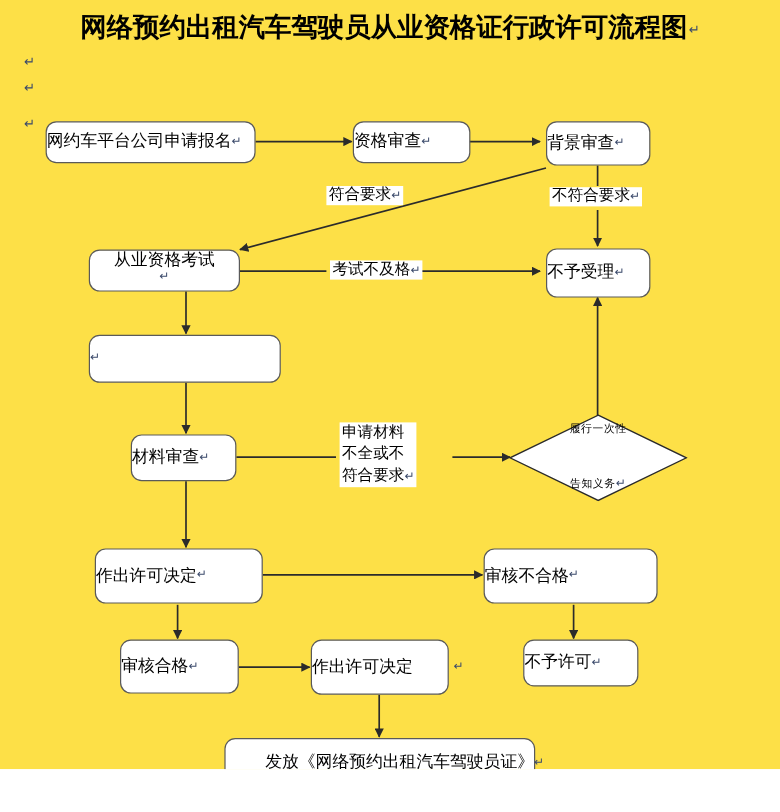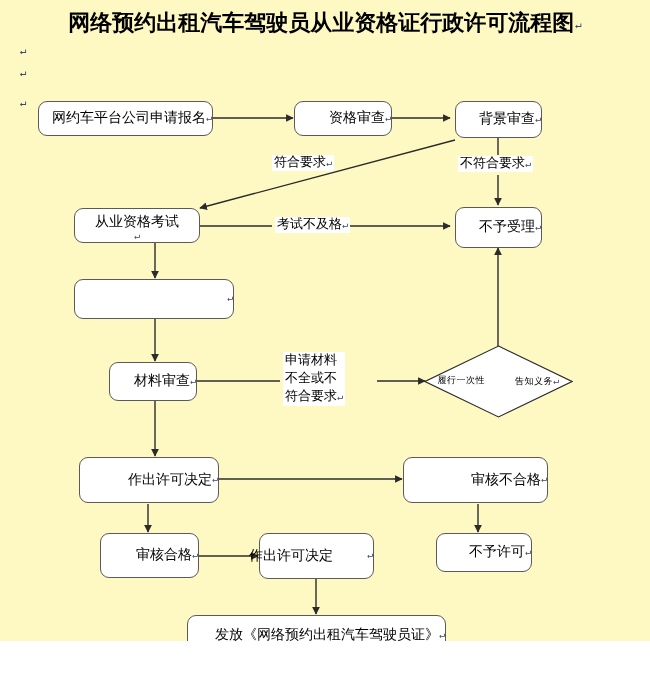--- a/index.html
+++ b/index.html
@@ -7,23 +7,22 @@
     padding: 0;
     background: #ffffff;
   }
   body {
     font-family: "DejaVu Sans", "Liberation Sans", sans-serif;
   }
   #page {
     position: relative;
     width: 650px;
     height: 641px;
-    background: #fef9c3;
+    background: #fde047;
     overflow: hidden;
-    font-family: Liberation Mono, monospace;
   }
   
   .title {
     position: absolute;
     left: 0;
     top: 8px;
     width: 650px;
     text-align: center;
     font-size: 22px;
     font-weight: bold;
@@ -52,38 +51,38 @@
   
   .node {
     position: absolute;
     box-sizing: border-box;
     border: 1px solid #5a5a5a;
     border-radius: 9px;
     background: #ffffff;
     color: #000000;
     display: flex;
     align-items: center;
-    justify-content: flex-end;
+    justify-content: flex-start;
     font-size: 14px;
     line-height: 1.15;
     white-space: nowrap;
   }
   
   .diamond-wrap {
     position: absolute;
   }
   .diamond-wrap svg { display: block; }
   .diamond-label {
     position: absolute;
     left: 0;
     top: 0;
     width: 100%;
     height: 100%;
     display: flex;
-    flex-direction: row;
+    flex-direction: column;
     align-items: center;
     justify-content: center;
     font-size: 9px;
     line-height: 1.5;
     color: #000;
     letter-spacing: 0.5px;
     white-space: nowrap;
     pointer-events: none;
     gap: 30px;
   }

